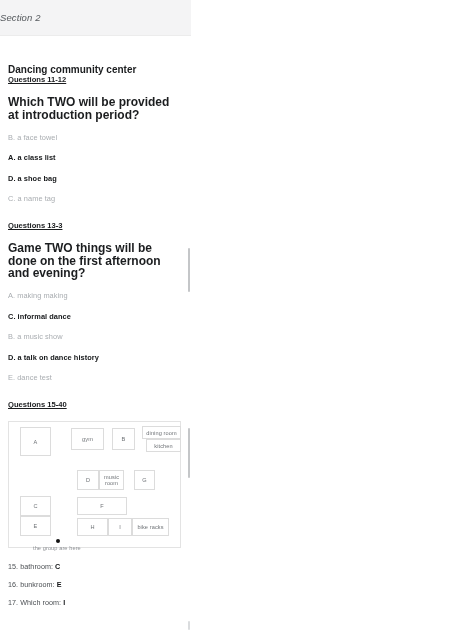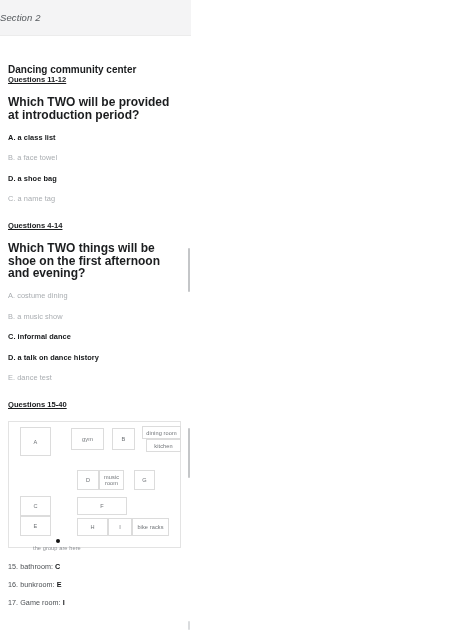--- a/index.html
+++ b/index.html
@@ -153,30 +153,30 @@
 
   <div class="section-header">
     <span class="section-header-title">Section 2</span>
   </div>
 
   <div class="content">
     <div class="title">Dancing community center</div>
     <div id="blocks-root">
         <div class="q-head">Questions 11-12</div>
         <div class="q-prompt">Which TWO will be provided at introduction period?</div>
+        <div class="opt">B. a face towel</div>
         <div class="opt sel">A. a class list</div>
-        <div class="opt">B. a face towel</div>
         <div class="opt sel">D. a shoe bag</div>
         <div class="opt">C. a name tag</div>
         <div class="gap"></div>
-        <div class="q-head">Questions 4-14</div>
-        <div class="q-prompt">Which TWO things will be shoe on the first afternoon and evening?</div>
-        <div class="opt">A. costume dining</div>
+        <div class="q-head">Questions 13-3</div>
+        <div class="q-prompt">Game TWO things will be done on the first afternoon and evening?</div>
+        <div class="opt">A. making making</div>
+        <div class="opt sel">C. informal dance</div>
         <div class="opt">B. a music show</div>
-        <div class="opt sel">C. informal dance</div>
         <div class="opt sel">D. a talk on dance history</div>
         <div class="opt">E. dance test</div>
       </div>
 
     <div class="gap"></div>
 
     <div class="q-head">Questions 15-40</div>
 
     <div class="map-wrap">
       <div class="map" id="map-root">
@@ -195,20 +195,20 @@
           <div class="room" style="left: 99px; top: 96px; width: 24px; height: 18px;">I</div>
           <div class="room" style="left: 123px; top: 96px; width: 37px; height: 18px;">bike racks</div>
           <div class="marker-dot" style="left: 47px; top: 117px;"></div>
           <div class="marker-label" style="left: 24px; top: 123px;">the group are here</div>
         </div>
     </div>
 
     <div class="answers" id="answers-root">
         <div class="ans-row"><span>15.</span> <span>bathroom:</span> <span class="ans-letter">C</span></div>
         <div class="ans-row"><span>16.</span> <span>bunkroom:</span> <span class="ans-letter">E</span></div>
-        <div class="ans-row"><span>17.</span> <span>Game room:</span> <span class="ans-letter">I</span></div>
+        <div class="ans-row"><span>17.</span> <span>Which room:</span> <span class="ans-letter">I</span></div>
       </div>
   </div>
 
   <div class="scroll-thumb sb-main"></div>
   <div class="scroll-thumb sb-map"></div>
   <div class="scroll-thumb sb-low"></div>
 </div>
 
 </body></html>

